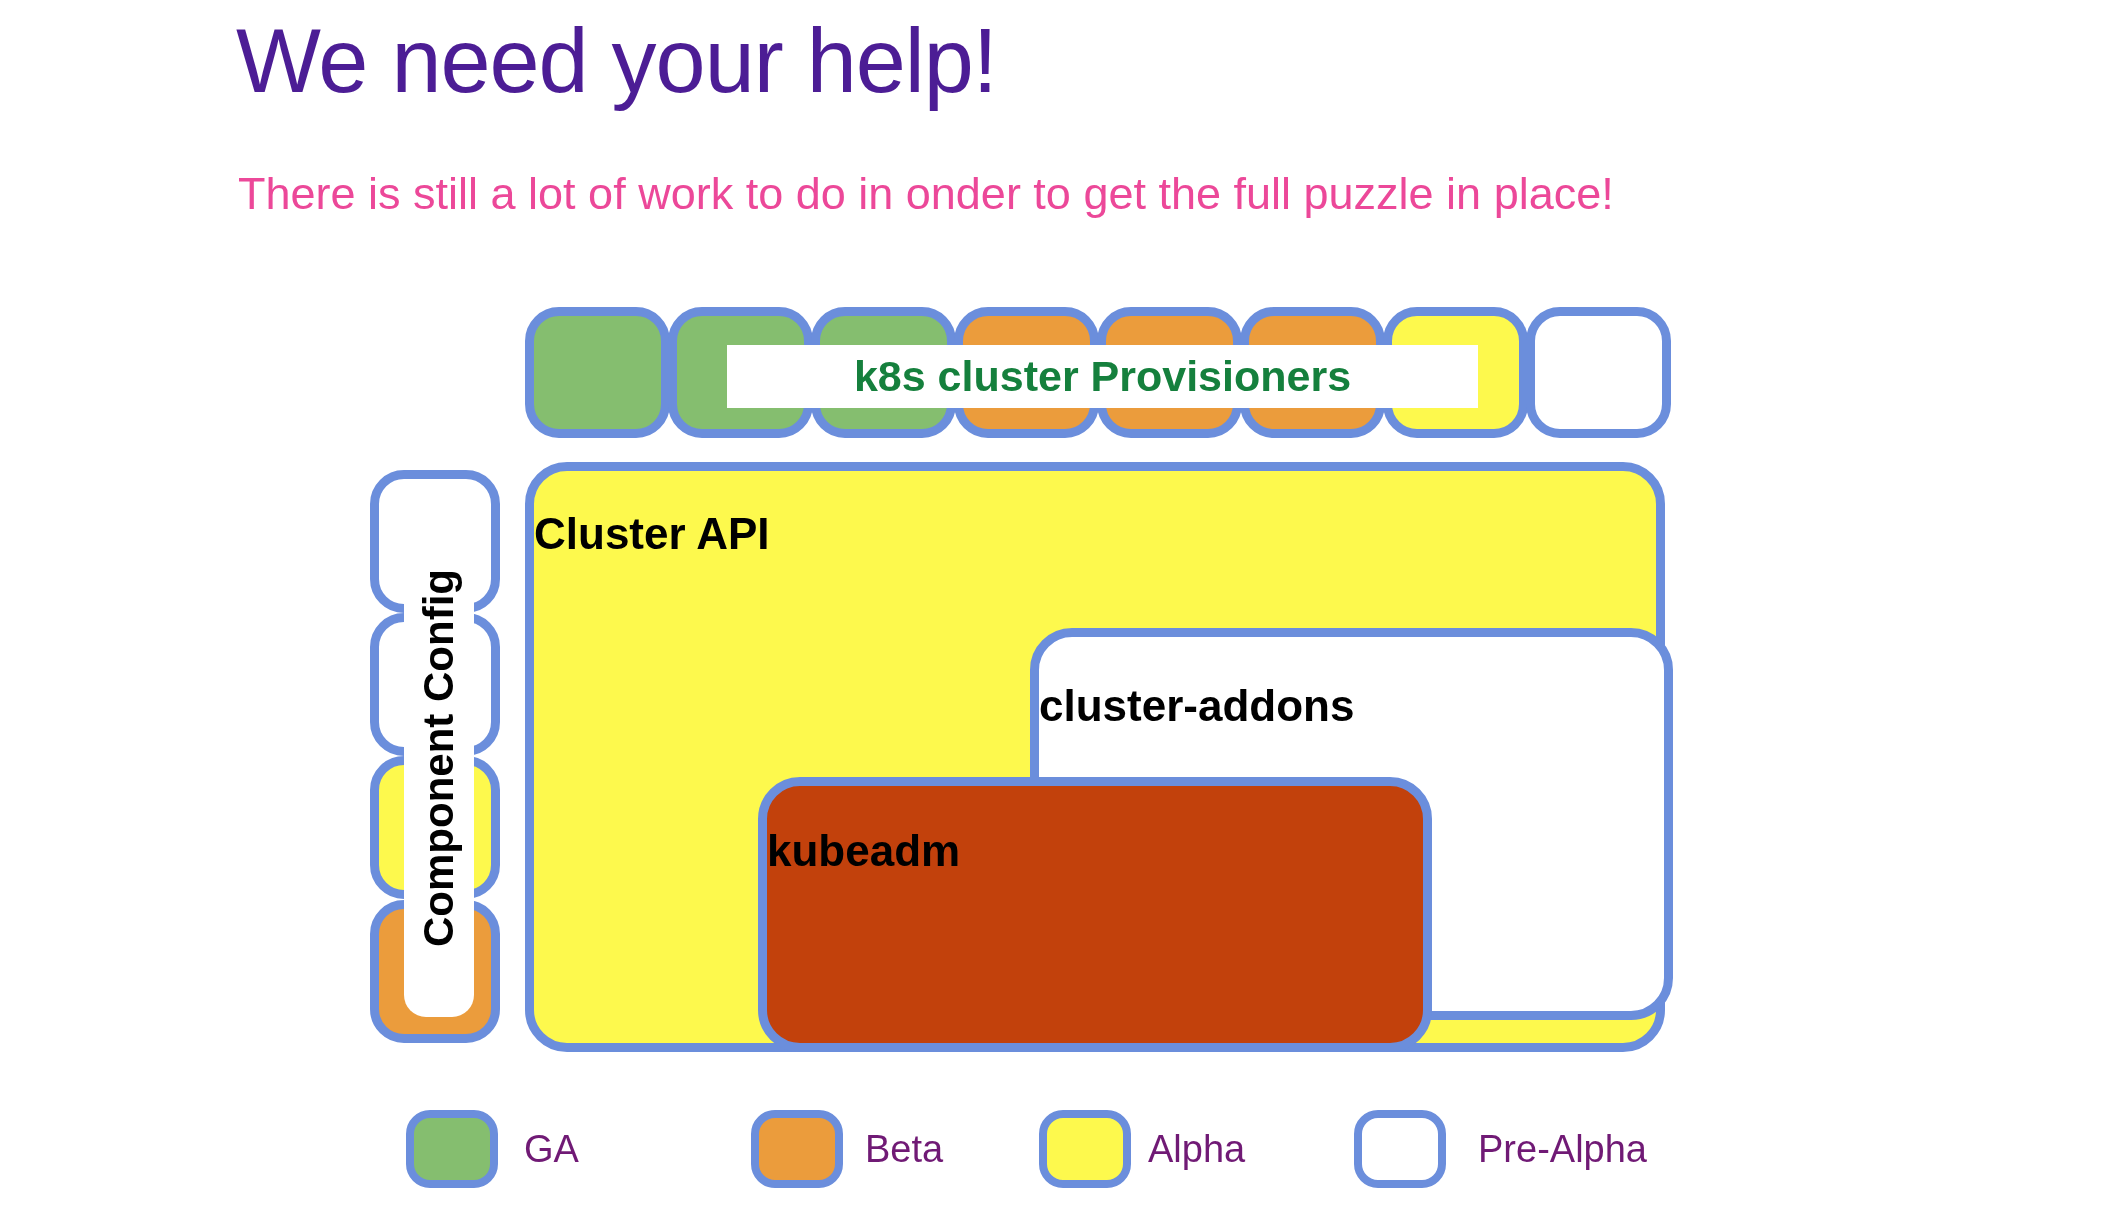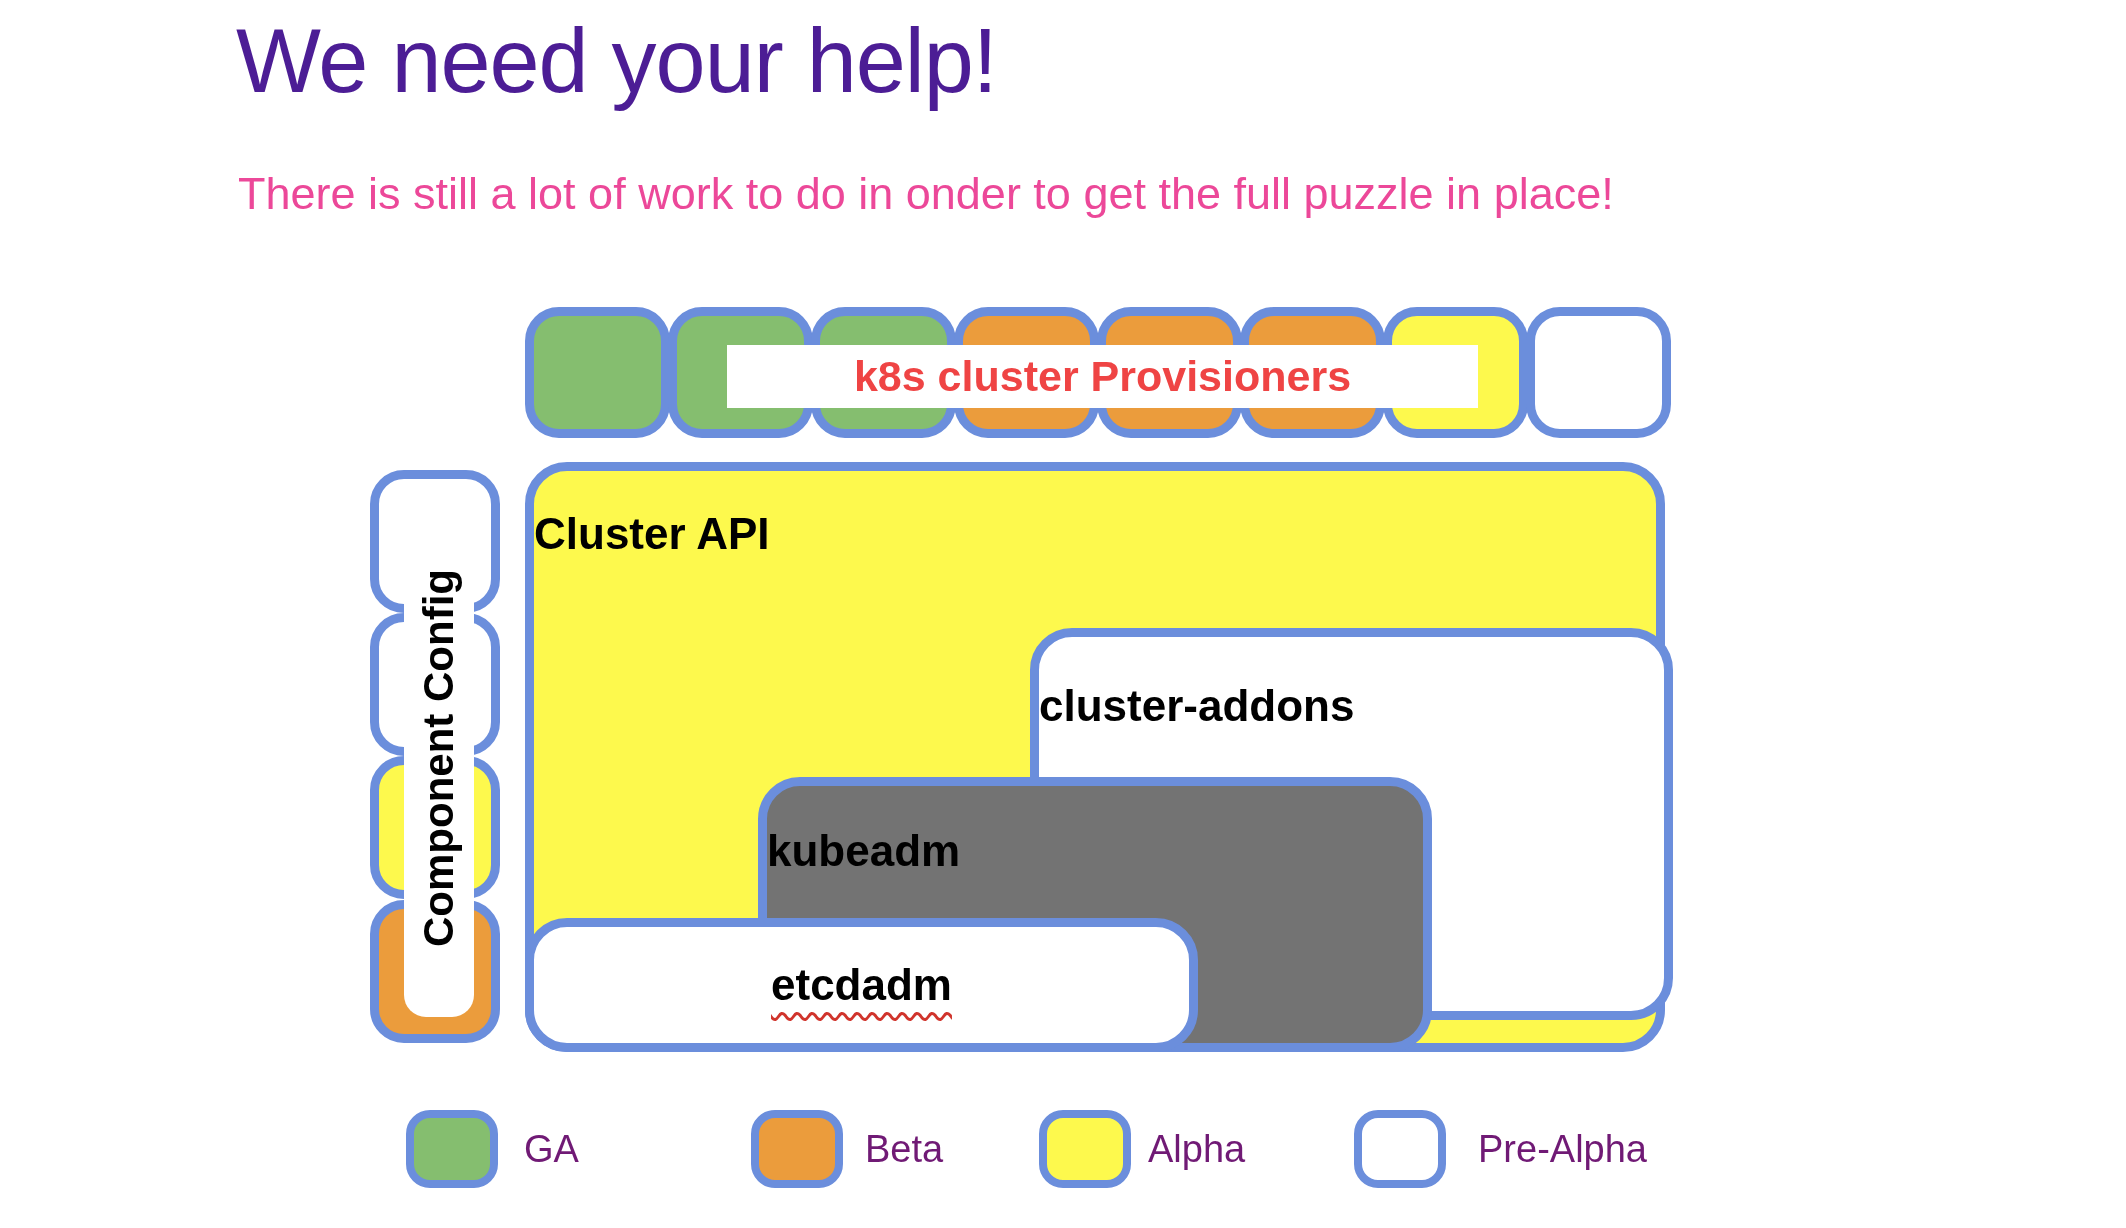--- a/index.html
+++ b/index.html
@@ -17,21 +17,21 @@
   }
   .piece{
     position:absolute;box-sizing:border-box;
     border:9px solid var(--blue,#6B8EDC);border-radius:34px;background:#fff;
   }
   
   .row-piece{top:307px;width:145px;height:131px;z-index:1;}
   .row-label{
     position:absolute;left:727px;top:345px;width:751px;height:63px;
     background:#fff;z-index:2;display:flex;align-items:center;justify-content:center;
-    font-weight:bold;font-size:43px;color:#ef4444;white-space:nowrap;
+    font-weight:bold;font-size:43px;color:#15803d;white-space:nowrap;
   }
   
   .col-piece{left:370px;width:130px;height:143px;z-index:1;}
   .vlabel{
     position:absolute;left:404px;top:498px;width:70px;height:519px;
     background:#fff;border-radius:22px;z-index:3;
   }
   .vlabel span{
     position:absolute;left:50%;top:50%;
     transform:translate(-50%,-50%) rotate(-90deg);
@@ -100,25 +100,22 @@
   <div class="vlabel">
     <span>Component Config</span>
   </div>
 
   <div class="bigbox box-cluster-api" style="background: rgb(253, 249, 77);">
     <div class="boxlabel">Cluster API</div>
   </div>
   <div class="bigbox box-cluster-addons" style="background: rgb(255, 255, 255);">
     <div class="boxlabel">cluster-addons</div>
   </div>
-  <div class="bigbox box-kubeadm" style="background: #737373;">
+  <div class="bigbox box-kubeadm" style="background: #c2410c;">
     <div class="boxlabel">kubeadm</div>
-  </div>
-  <div class="bigbox box-etcdadm" style="background: rgb(255, 255, 255);">
-    <div class="boxlabel squiggle" style="text-decoration-color: rgb(208, 52, 44);">etcdadm</div>
   </div>
 
   <div id="legend">
       <div class="legend-swatch" style="left: 406px; background: rgb(133, 190, 111);"></div>
       <div class="legend-text" style="left: 524px;">GA</div>
       <div class="legend-swatch" style="left: 751px; background: rgb(235, 156, 60);"></div>
       <div class="legend-text" style="left: 865px;">Beta</div>
       <div class="legend-swatch" style="left: 1039px; background: rgb(253, 249, 77);"></div>
       <div class="legend-text" style="left: 1148px;">Alpha</div>
       <div class="legend-swatch" style="left: 1354px; background: rgb(255, 255, 255);"></div>

